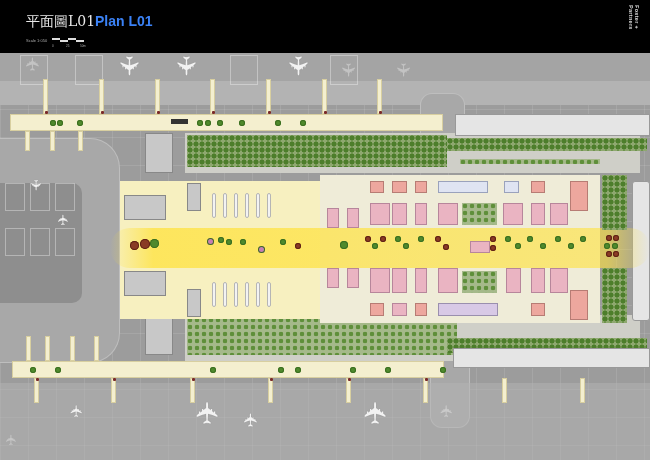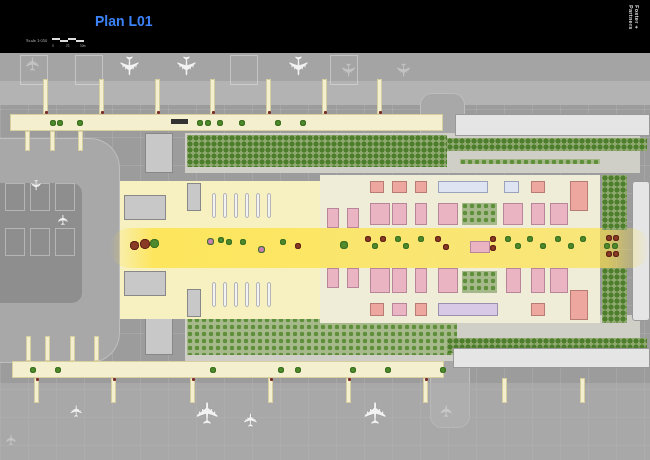--- a/index.html
+++ b/index.html
@@ -62,20 +62,21 @@
   .plane { position: absolute; color: #f2f2f2; font-size: 20px; line-height: 1; text-shadow: 0 0 1px #888; }
   .plane.ghost { color: rgba(255,255,255,0.35); text-shadow: none; }
   .stand { position: absolute; border: 1px solid rgba(255,255,255,0.35); }
 
   .skylight { position: absolute; background: #f3f3f3; border: 1px solid #b5b5b5; border-radius: 3px; }
 </style>
 </head>
 <body>
 
 <div class="header">
+  <div class="title-cn">平面圖L01</div>
   <div class="title-en">Plan L01</div>
   <div class="scale-label">Scale 1:050</div>
   <div class="scale-bar">
     <div class="seg" style="left:0;top:0;width:8px;"></div>
     <div class="seg" style="left:8px;top:2px;width:8px;"></div>
     <div class="seg" style="left:16px;top:0;width:8px;"></div>
     <div class="seg" style="left:24px;top:2px;width:8px;"></div>
   </div>
   <div class="scale-ticks">
     <span style="left:0">0</span>

